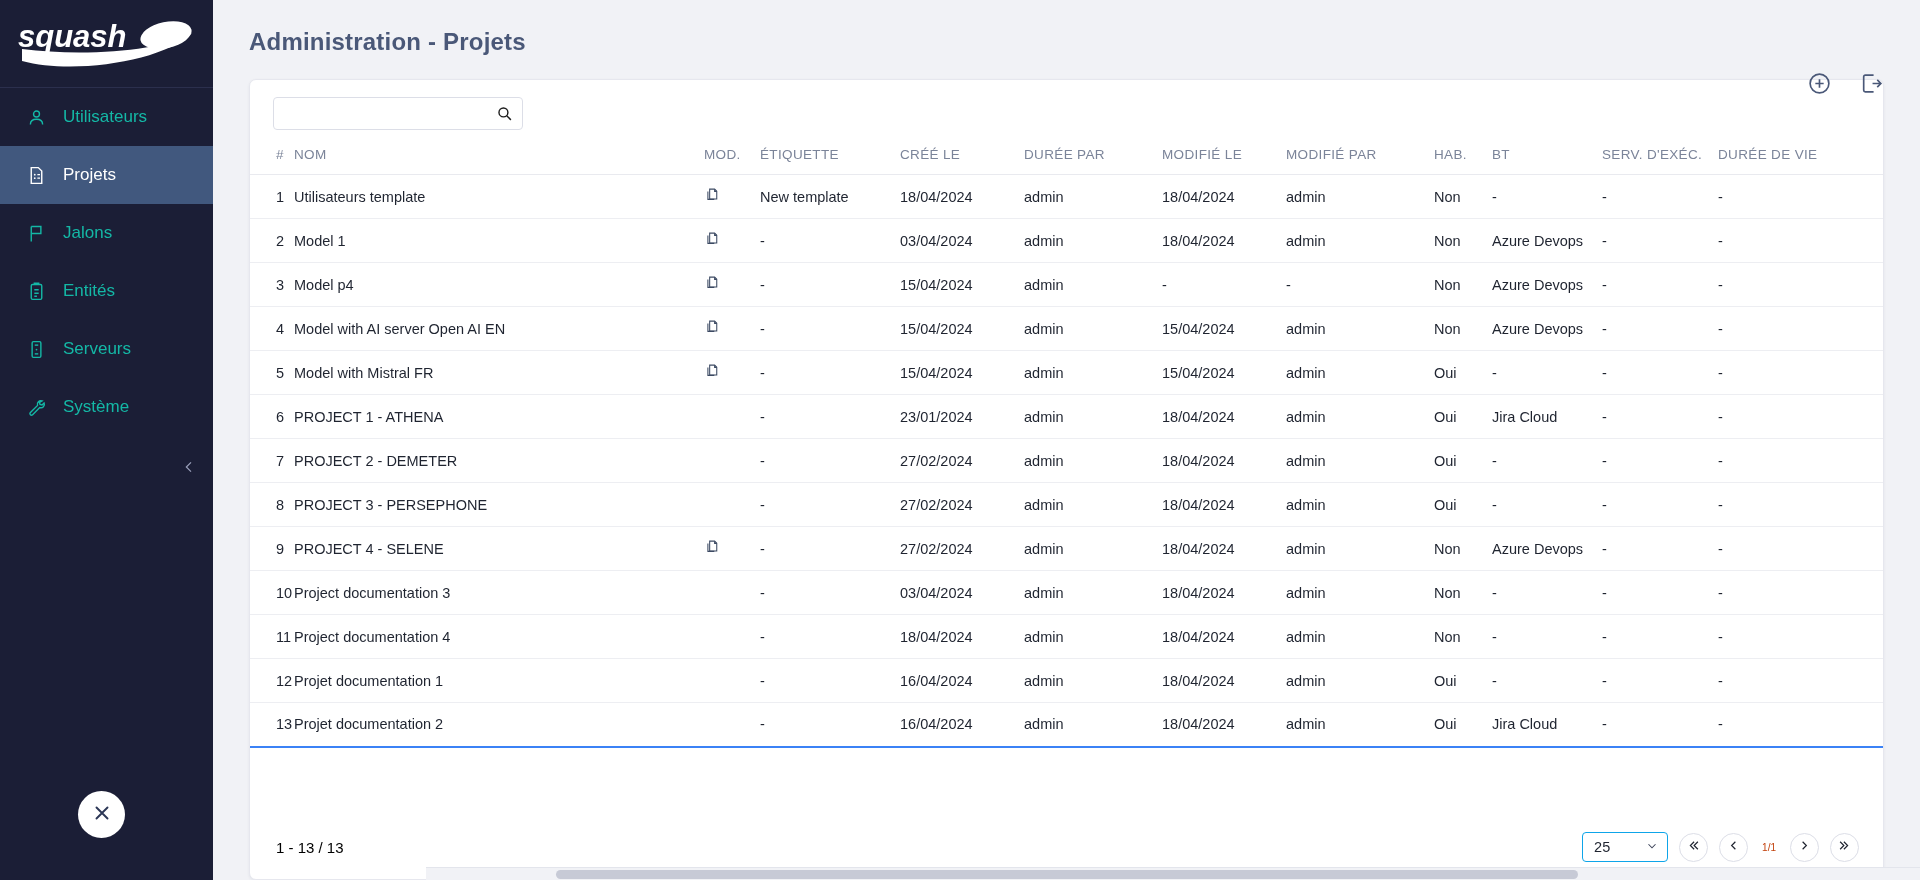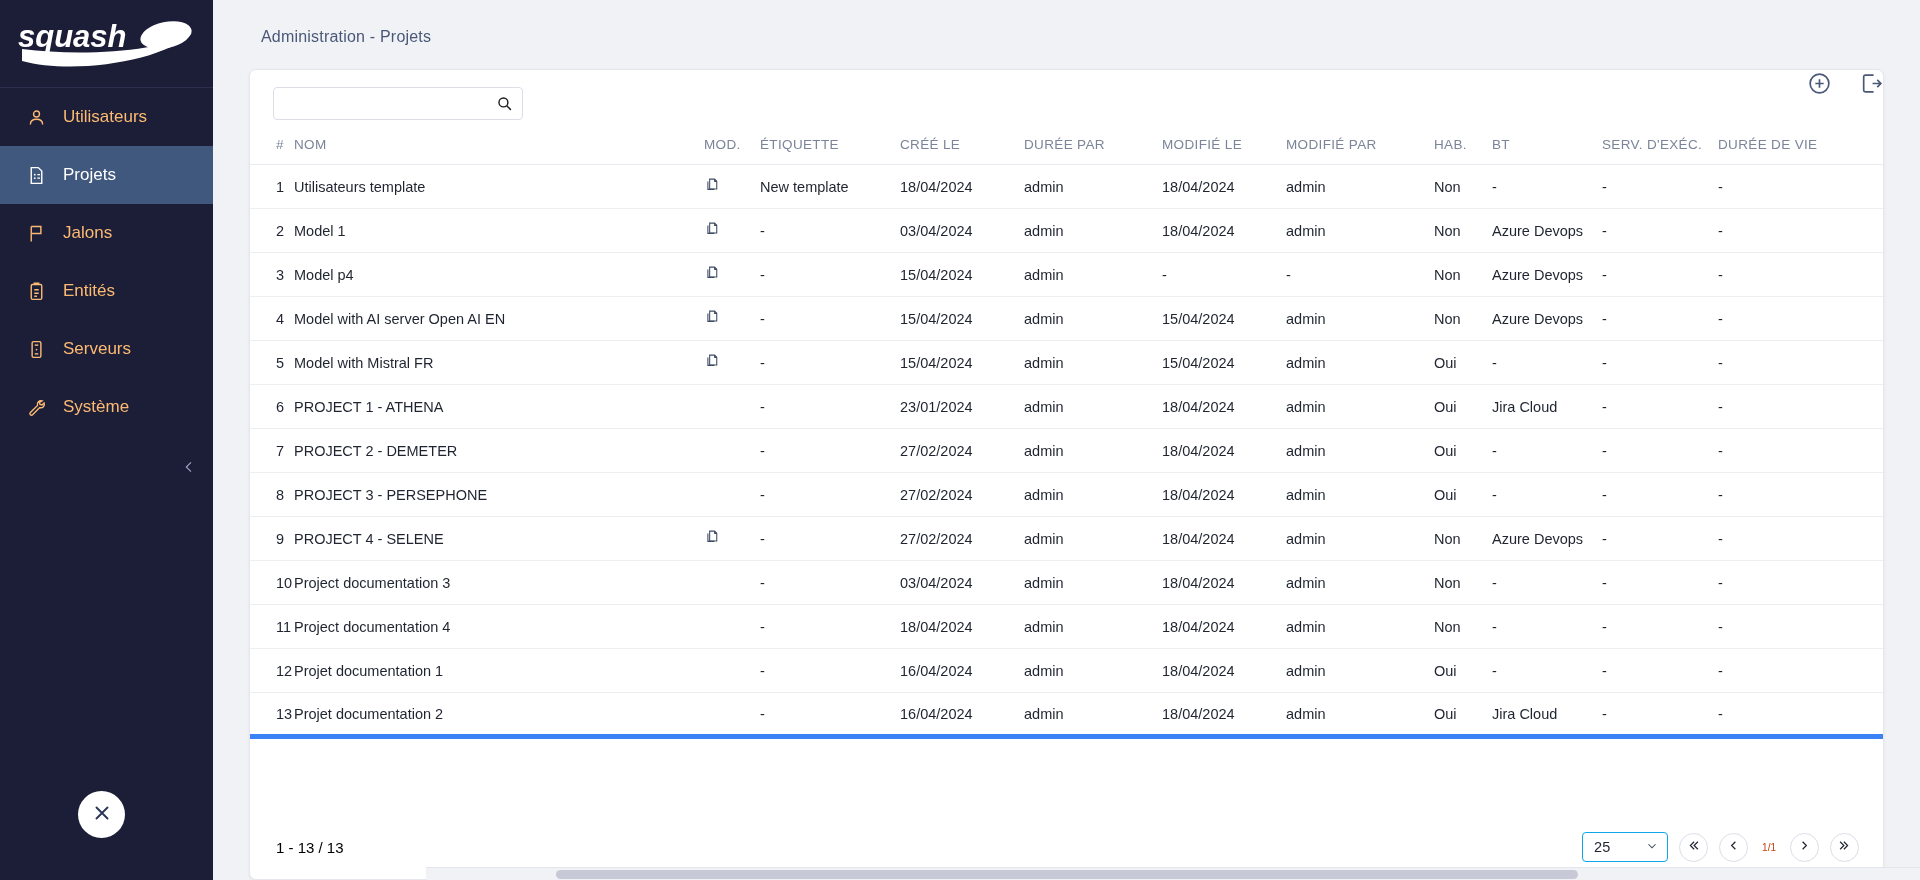--- a/index.html
+++ b/index.html
@@ -35,21 +35,21 @@
     height: 54px;
   }
   .logo svg { display: block; }
 
   .nav { padding-top: 0px; }
   .nav-item {
     display: flex;
     align-items: center;
     height: 58px;
     padding-left: 26px;
-    color: #fdba74;
+    color: #14b8a6;
     font-size: 17px;
     cursor: pointer;
     gap: 16px;
   }
   .nav-item.active {
     background: #41587e;
     color: #ffffff;
   }
   .nav-item .nico {
     width: 21px; height: 21px;
@@ -82,24 +82,24 @@
   
   .main {
     flex: 1;
     background: #f1f2f6;
     display: flex;
     flex-direction: column;
     position: relative;
     height: 880px;
   }
   .page-title {
-    font-size: 16px;
+    font-size: 24px;
     color: #4a5878;
-    font-weight: normal;
-    padding: 28px 0 0 48px;
+    font-weight: bold;
+    padding: 28px 0 0 36px;
     letter-spacing: 0.2px;
   }
   .topbar-actions {
     position: absolute;
     top: 72px;
     right: 36px;
     display: flex;
     align-items: center;
     gap: 26px;
   }
@@ -158,21 +158,21 @@
     font-size: 14.5px;
     color: #1f2430;
     padding: 0;
     height: 44px;
     border-top: 1px solid #edeef2;
     white-space: nowrap;
     overflow: hidden;
     text-overflow: ellipsis;
   }
   tbody tr:first-child td { border-top: 1px solid #e9eaef; }
-  tbody tr:last-child td { border-bottom: 5px solid #3b82f6; }
+  tbody tr:last-child td { border-bottom: 2px solid #3b82f6; }
 
   
   .c-num   { width: 44px;  padding-left: 26px !important; }
   .c-nom   { width: 410px; }
   .c-mod   { width: 56px;  }
   .c-etiq  { width: 140px; }
   .c-cree  { width: 124px; }
   .c-creep { width: 138px; }
   .c-mod-l { width: 124px; }
   .c-modp  { width: 148px; }

